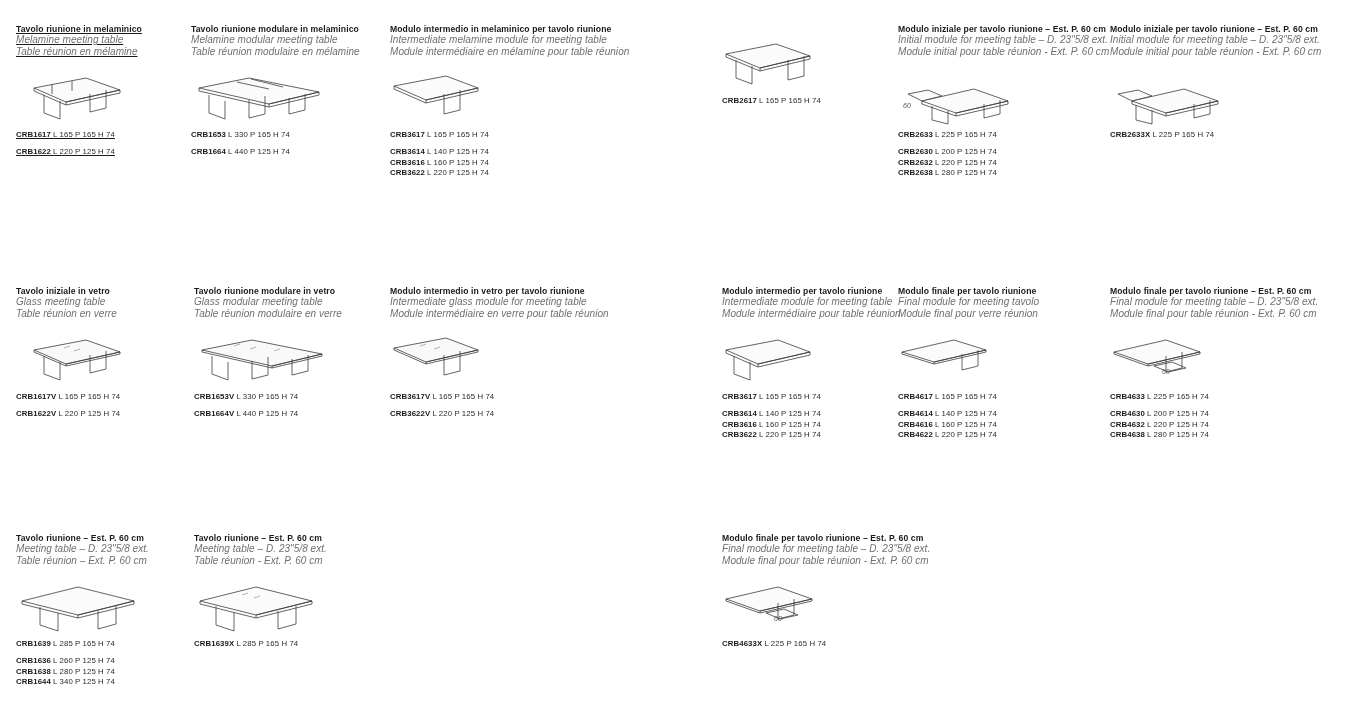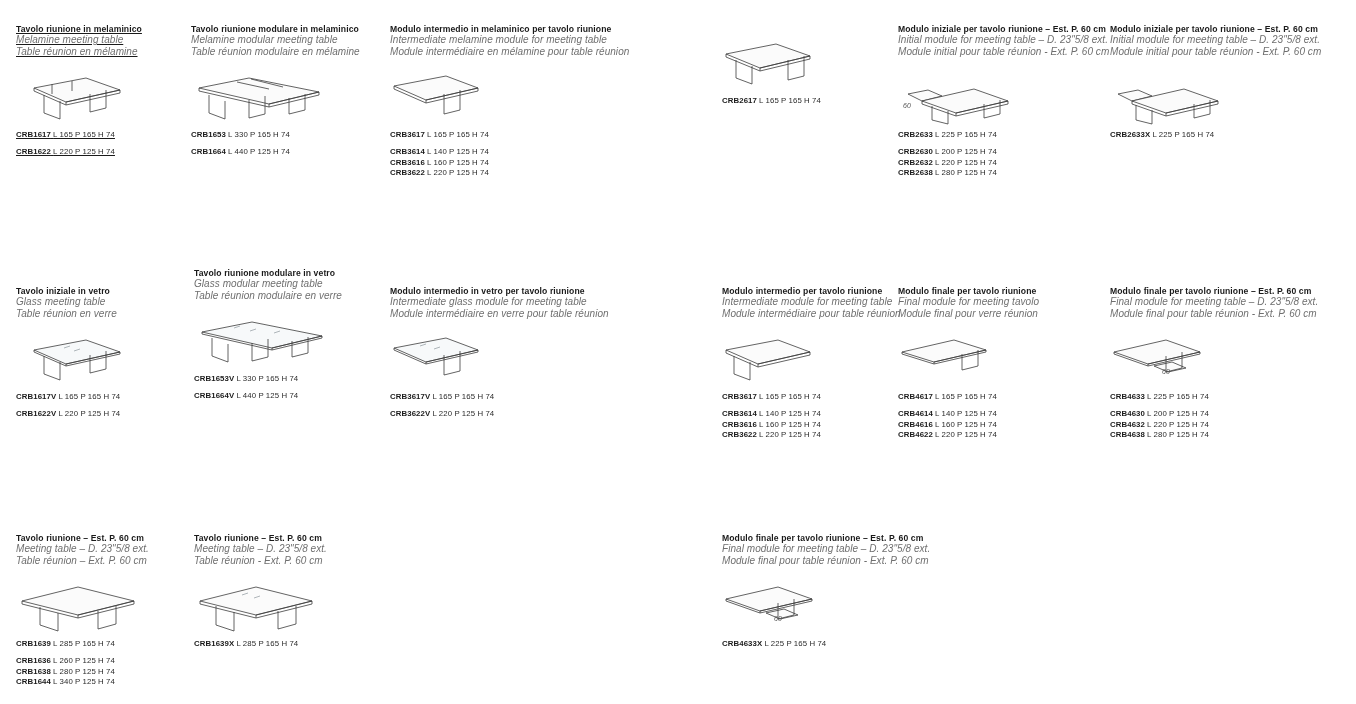--- a/index.html
+++ b/index.html
@@ -280,21 +280,21 @@
         <span class="c">CRB1617V</span>
         <span class="d">L  165  P 165   H 74</span>
       </div>
       <div class="code-row gap-group">
         <span class="c">CRB1622V</span>
         <span class="d">L 220  P 125   H 74</span>
       </div>
     </div>
   </div>
 
-  <div class="cell" style="left:194px;top:268px;width:190px;">
+  <div class="cell" style="left:194px;top:286px;width:190px;">
     <div class="titles">
       <div class="t-it">Tavolo riunione modulare in vetro</div>
       <div class="t-en">Glass modular meeting table</div>
       <div class="t-fr">Table réunion modulaire en verre</div>
     </div>
     <div class="art">
       <svg width="135" height="62" viewBox="0 0 135 62">
         <g fill="none" stroke="#3c3c3c" stroke-width="0.8">
           <path d="M8 24 L58 14 L128 28 L78 40 Z" fill="#f7f9fa"></path>
           <path d="M8 24 L8 26 L78 42 L78 40"></path>

